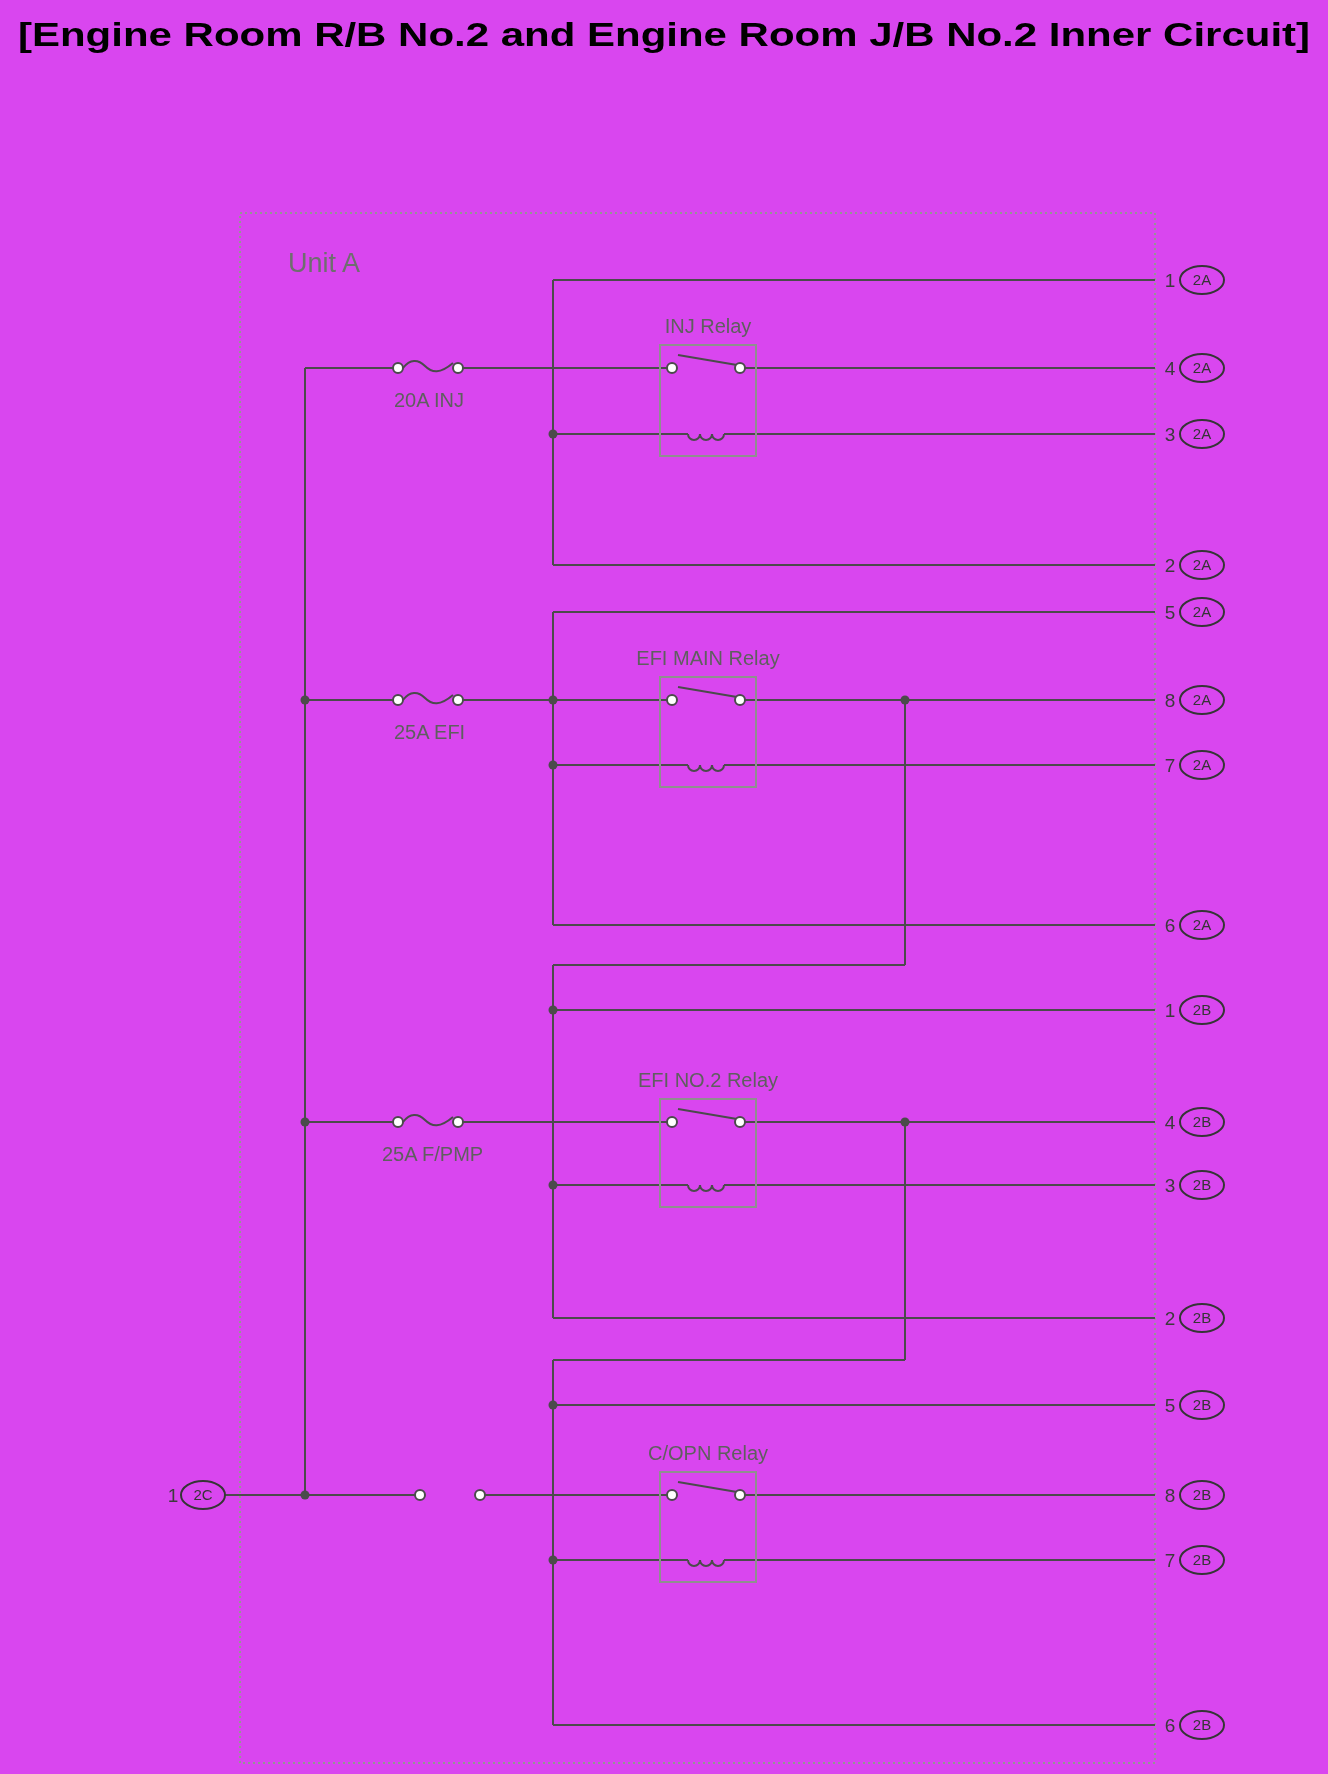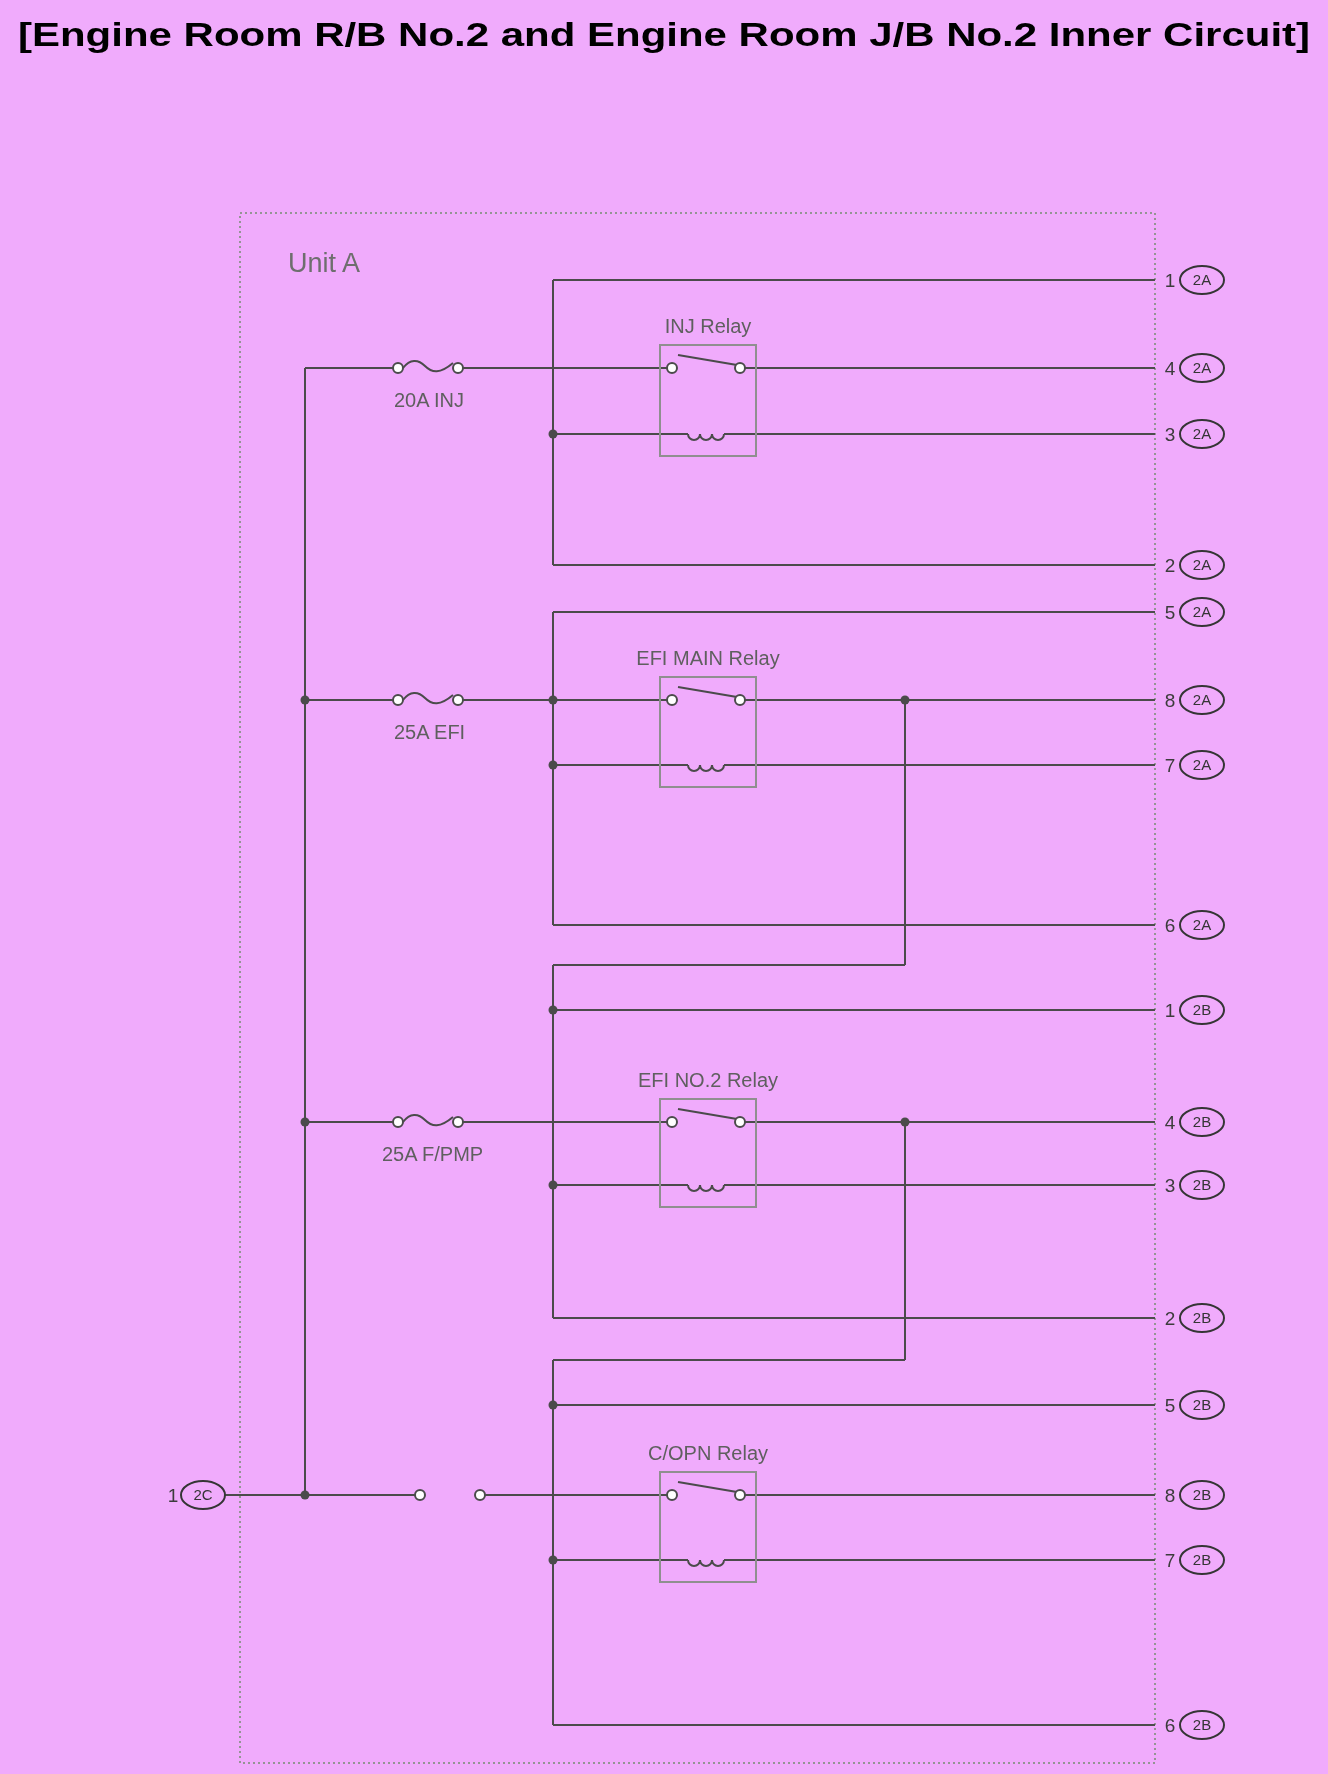--- a/index.html
+++ b/index.html
@@ -1,16 +1,16 @@
 <!DOCTYPE html>
 <html><head>
 <meta charset="utf-8">
 <style>
   html,body { margin:0; padding:0; background:#ffffff; }
-  .page { width:1328px; height:1774px; position:relative; background:#f0abfc;text-align:right; }
+  .page { width:1328px; height:1774px; position:relative; background:#d946ef;text-align:right; }
   svg text { font-family:"Liberation Sans", sans-serif; }
   .title     { font-size:34px; font-weight:bold; fill:#000000; }
   .unit-label{ font-size:27px; fill:#6e6e6e; }
   .label     { font-size:20px; fill:#5f5f5f; }
   .relay-label{ font-size:20px; fill:#5f5f5f; text-anchor:middle; }
   .wire      { stroke:#4b4b4b; stroke-width:2; fill:none; }
   .unit-box  { fill:none; stroke:#949494; stroke-width:2; stroke-dasharray:2 3; }
   .relay-box { fill:none; stroke:#8f8f8f; stroke-width:2; }
   .contact   { fill:#ffffff; stroke:#4b4b4b; stroke-width:2; }
   .dot       { fill:#4b4b4b; stroke:none; }

